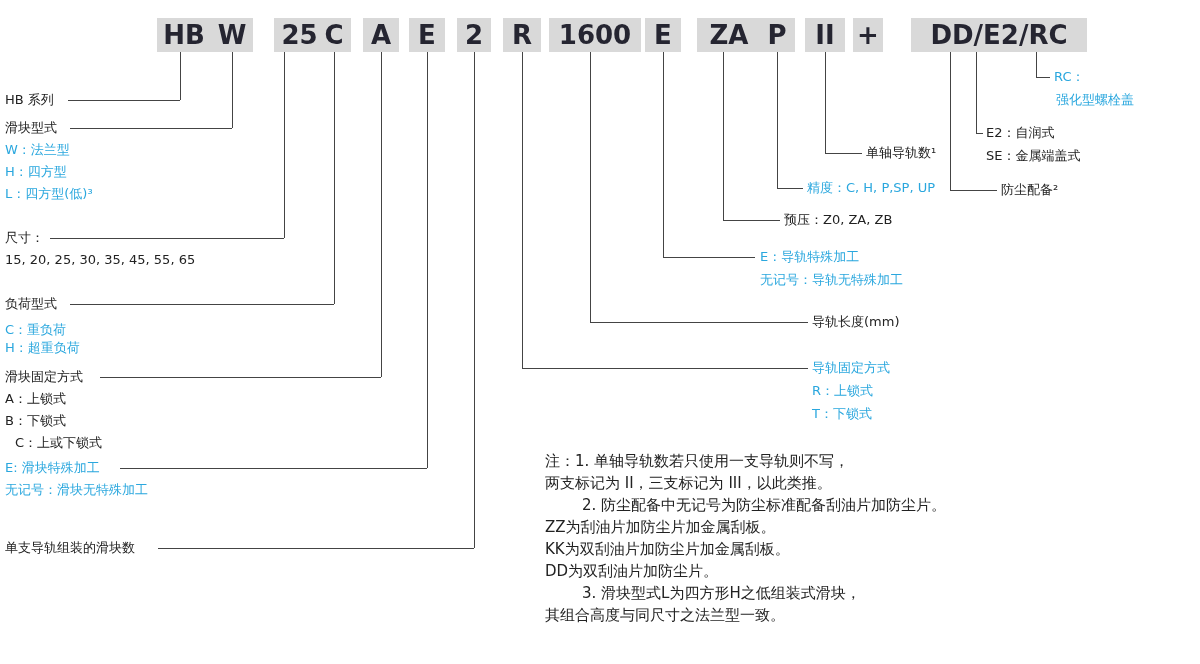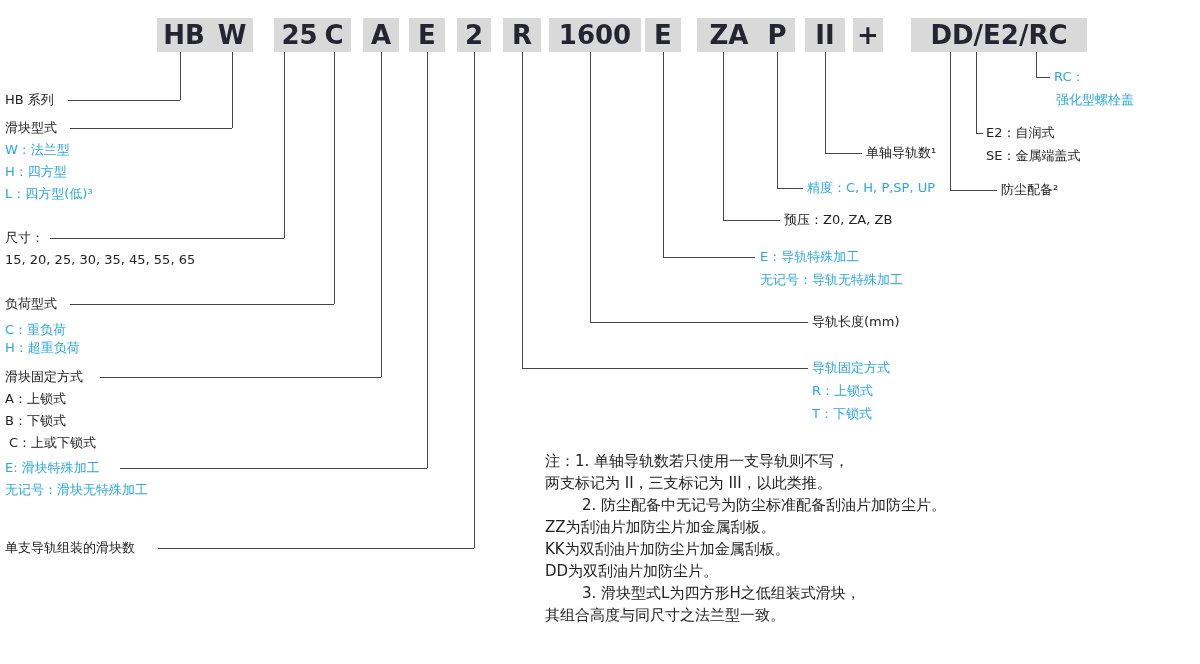--- a/index.html
+++ b/index.html
@@ -93,21 +93,21 @@
   <div class="lbl" style="left:5px;top:228px">尺寸：</div>
   <div class="lbl" style="left:5px;top:250px">15, 20, 25, 30, 35, 45, 55, 65</div>
 
   <div class="lbl" style="left:5px;top:294px">负荷型式</div>
   <div class="lbl blue" style="left:5px;top:320px">C：重负荷</div>
   <div class="lbl blue" style="left:5px;top:338px">H：超重负荷</div>
 
   <div class="lbl" style="left:5px;top:367px">滑块固定方式</div>
   <div class="lbl" style="left:5px;top:389px">A：上锁式</div>
   <div class="lbl" style="left:5px;top:411px">B：下锁式</div>
-  <div class="lbl" style="left:9px;top:433px">C：上或下锁式</div>
+  <div class="lbl" style="left:15px;top:433px">C：上或下锁式</div>
 
   <div class="lbl blue" style="left:5px;top:458px">E: 滑块特殊加工</div>
   <div class="lbl blue" style="left:5px;top:480px">无记号：滑块无特殊加工</div>
 
   <div class="lbl" style="left:5px;top:538px">单支导轨组装的滑块数</div>
 
   <div class="lbl blue" style="left:1054px;top:67px">RC：</div>
   <div class="lbl blue" style="left:1056px;top:90px">强化型螺栓盖</div>
 
   <div class="lbl" style="left:986px;top:123px">E2：自润式</div>

